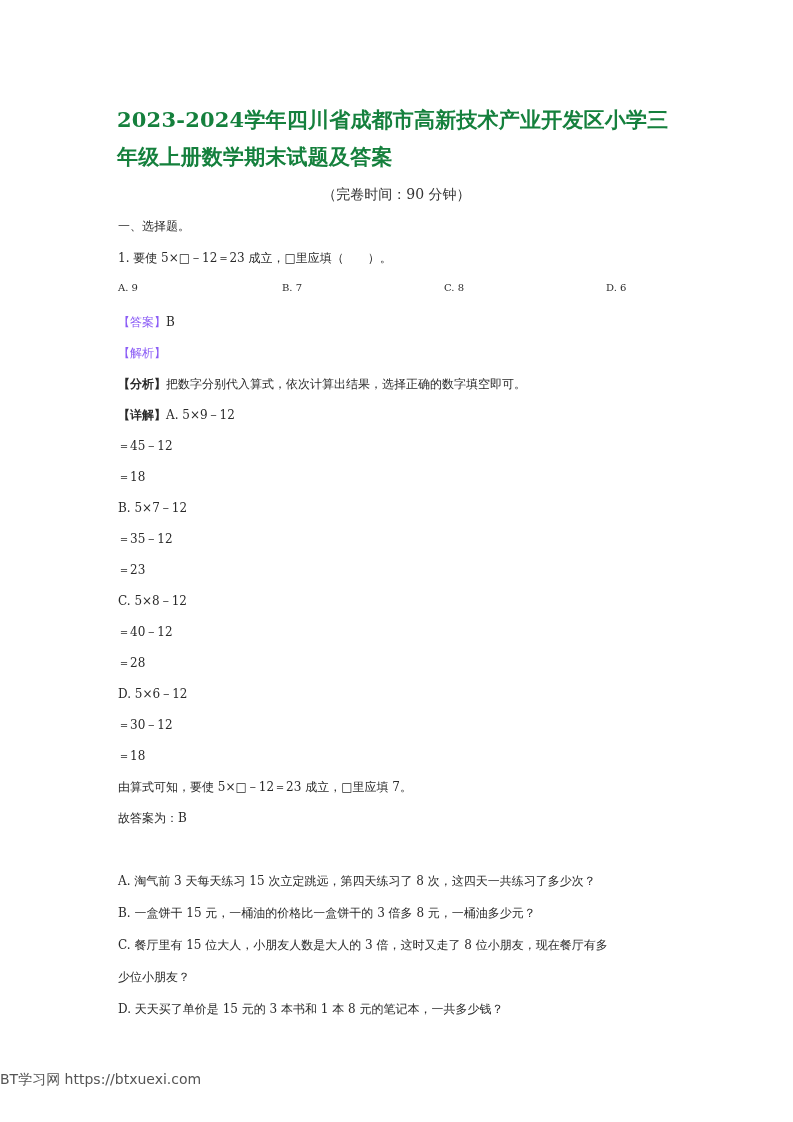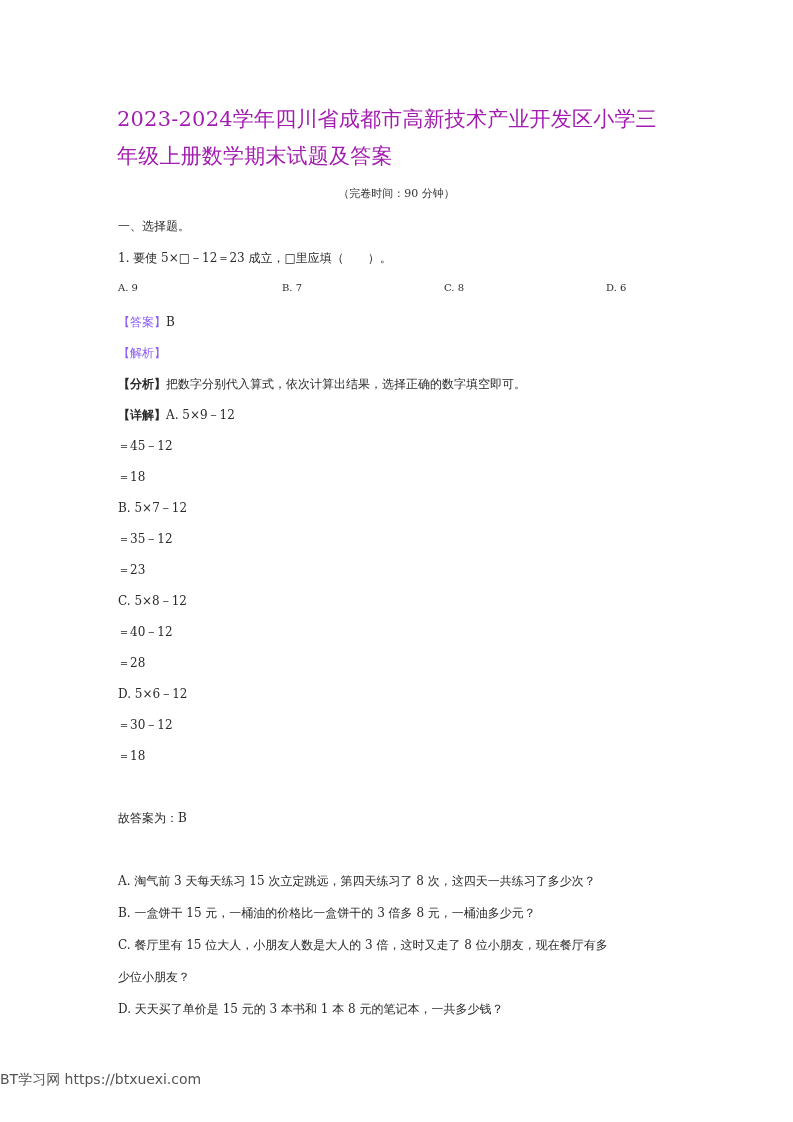--- a/index.html
+++ b/index.html
@@ -1,22 +1,22 @@
 <!DOCTYPE html>
 <html><head>
   <meta charset="utf-8">
   <style>
     html, body { margin: 0; padding: 0; background: #ffffff; }
     body { width: 793px; height: 1122px; position: relative; overflow: hidden;
            font-family: "DejaVu Serif", "Liberation Serif", serif; color: #222; }
     .page { position: absolute; left: 0; top: 0; width: 793px; height: 1122px; }
-    .title { position: absolute; left: 117px; width: 560px; font-weight: normal;
-             font-size: 21px; line-height: 37px; color: #a21caf; top: 101px; letter-spacing: 0.2px; }
+    .title { position: absolute; left: 117px; width: 560px; font-weight: bold;
+             font-size: 21px; line-height: 37px; color: #15803d; top: 101px; letter-spacing: 0.2px; }
     .subtitle { position: absolute; top: 186px; left: 0; width: 793px; text-align: center;
-                font-size: 11px; color: #333; }
+                font-size: 14px; color: #333; }
     .line { position: absolute; left: 118px; font-size: 12px; color: #2a2a2a; white-space: nowrap; }
     .blue { color: #8b5cf6; }
     .bold { font-weight: bold; }
     .opt { position: absolute; font-size: 10px; color: #2a2a2a; white-space: nowrap; }
     .footer { position: absolute; top: 1071px; left: 0; width: 793px; 
               font-family: "DejaVu Sans", "Liberation Sans", sans-serif; font-size: 14px; color: #555; }
   </style>
 </head>
 <body>
 
@@ -47,20 +47,21 @@
   <div class="line" style="top:469px">＝18</div>
   <div class="line" style="top:500px">B. 5×7－12</div>
   <div class="line" style="top:531px">＝35－12</div>
   <div class="line" style="top:562px">＝23</div>
   <div class="line" style="top:593px">C. 5×8－12</div>
   <div class="line" style="top:624px">＝40－12</div>
   <div class="line" style="top:655px">＝28</div>
   <div class="line" style="top:686px">D. 5×6－12</div>
   <div class="line" style="top:717px">＝30－12</div>
   <div class="line" style="top:748px">＝18</div>
+  <div class="line" style="top:779px">由算式可知，要使 5×□－12＝23 成立，□里应填 7。</div>
   <div class="line" style="top:810px">故答案为：B</div>
 
   <div class="line" style="top:873px">A. 淘气前 3 天每天练习 15 次立定跳远，第四天练习了 8 次，这四天一共练习了多少次？</div>
   <div class="line" style="top:905px">B. 一盒饼干 15 元，一桶油的价格比一盒饼干的 3 倍多 8 元，一桶油多少元？</div>
   <div class="line" style="top:937px">C. 餐厅里有 15 位大人，小朋友人数是大人的 3 倍，这时又走了 8 位小朋友，现在餐厅有多</div>
   <div class="line" style="top:969px">少位小朋友？</div>
   <div class="line" style="top:1001px">D. 天天买了单价是 15 元的 3 本书和 1 本 8 元的笔记本，一共多少钱？</div>
 
   <div class="footer">BT学习网 https://btxuexi.com</div>
 </div>

